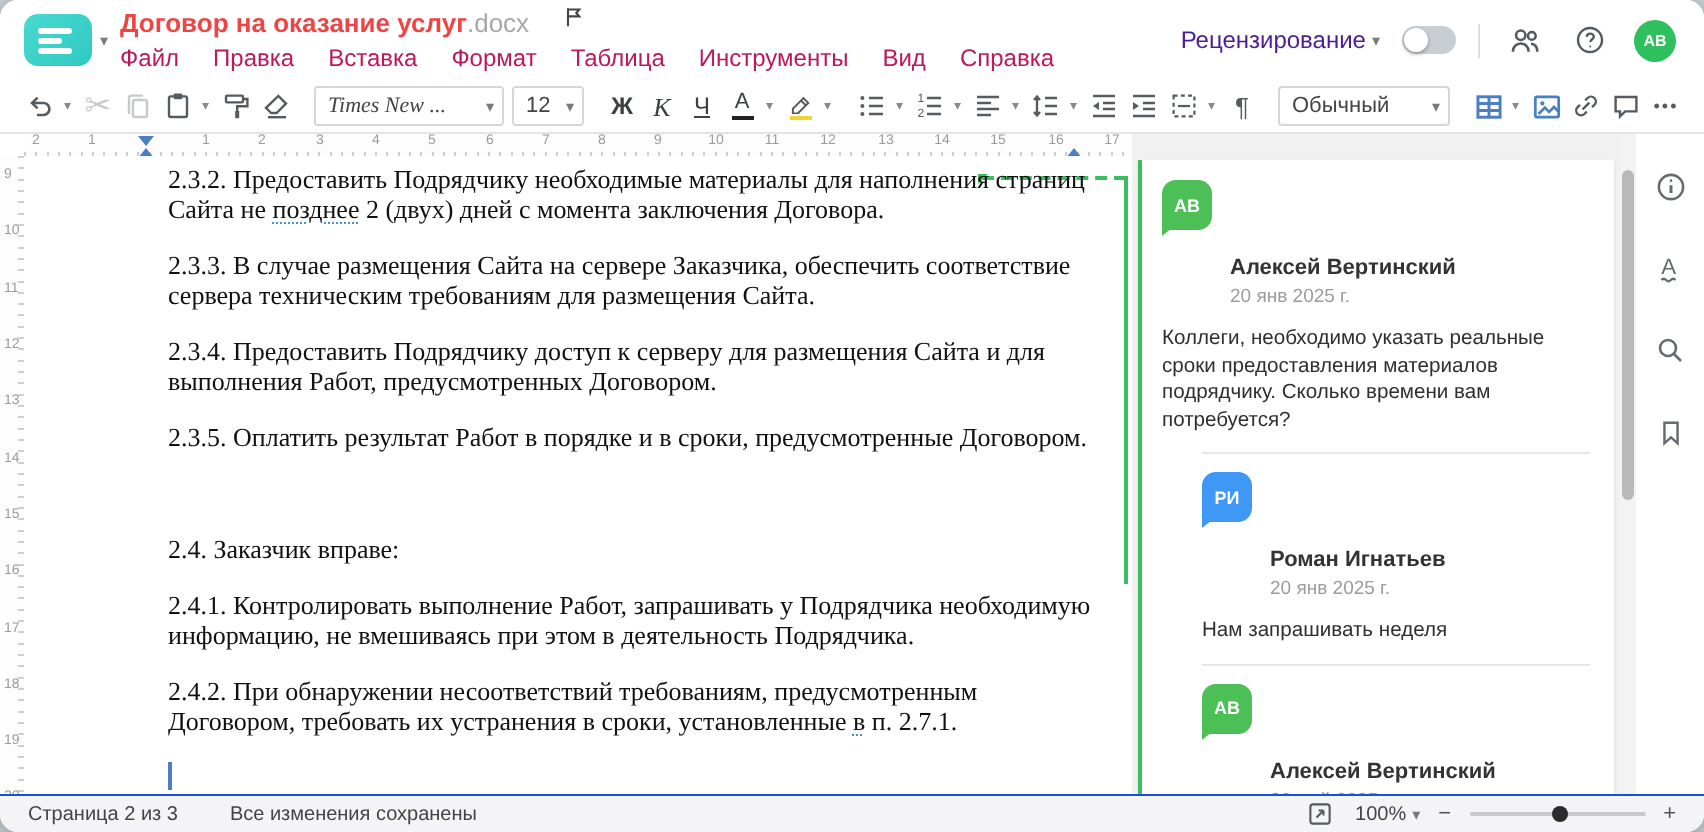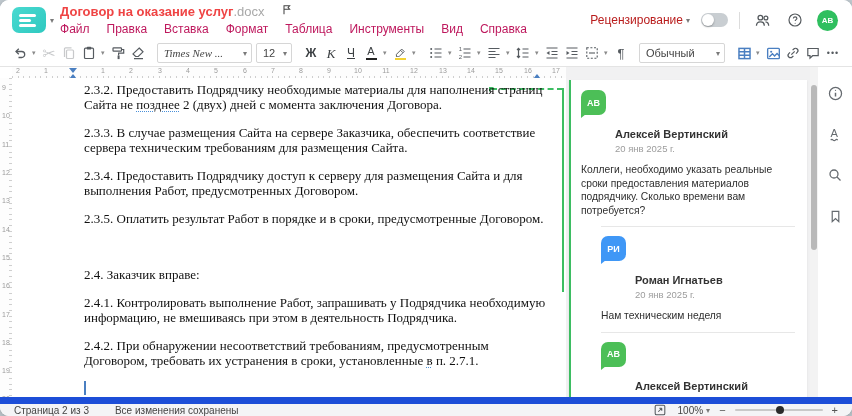--- a/index.html
+++ b/index.html
@@ -17,21 +17,21 @@
   .appicon i:nth-child(3){ top:17px; width:17px; }
   .appcaret { font-size:8px; color:#7a7a7a; margin:0 6px 0 4px; }
   .titleblock { display:flex; flex-direction:column; justify-content:center; }
   .titlerow { display:flex; align-items:center; height:18px; }
   .doc-title { font-size:13px; font-weight:bold; color:#ef4444; }
   .doc-ext { font-size:13px; color:#a8a8a8; }
   .flagicon { margin-left:16px; color:#444; }
   .menurow { display:flex; gap:17px; height:18px; align-items:center; }
   .menu-item { font-size:12px; color:#be185d; cursor:default; }
   .topbar-right { margin-left:auto; display:flex; align-items:center; gap:11px; padding-right:14px; }
-  .review-label { font-size:12px; color:#b91c1c;margin-left:40px; }
+  .review-label { font-size:12px; color:#4c1d95;margin-left:40px; }
   .small-caret { font-size:8px; color:#7a7a7a; margin-left:3px; }
   .toggle { width:27px; height:14px; border-radius:8px; background:#c9ced2; position:relative; }
   .toggle .knob { position:absolute; left:1px; top:1px; width:12px; height:12px; border-radius:50%; background:#fff; box-shadow:0 1px 2px rgba(0,0,0,.3); }
   .vdivider { width:1px; height:17px; background:#dcdcdc; }
   .iconbtn { width:22px; height:22px; display:flex; align-items:center; justify-content:center; color:#555a5e; }
   .avatar-sm { width:21px; height:21px; border-radius:50%; background:#2fbf5f; color:#fff; font-size:8px; font-weight:bold;
                display:flex; align-items:center; justify-content:center; }
 
   
   .toolbar { position:absolute; left:0; top:40px; width:852px; height:27px; border-bottom:1px solid #e4e4e4;
@@ -103,21 +103,21 @@
 
   
   .scrollbar { position:absolute; left:810px; top:67px; width:8px; height:330px; background:#f3f3f3; }
   .scroll-thumb { position:absolute; left:1px; top:18px; width:6px; height:165px; border-radius:3px; background:#b9b9b9; }
   .rsidebar { position:absolute; left:818px; top:67px; width:34px; height:330px; background:#fff; display:flex;
               flex-direction:column; align-items:center; padding-top:16px; gap:21px; }
   .sbtn { width:20px; height:20px; display:flex; align-items:center; justify-content:center; color:#666b70; }
 
   
   .statusbar { position:absolute; left:0; top:397px; width:852px; height:19px; background:#f4f4f6;
-               border-top:7px solid #1d4ed8; display:flex; align-items:center; font-size:10px; color:#444; }
+               border-top:1px solid #1d4ed8; display:flex; align-items:center; font-size:10px; color:#444; }
   .sb-left { display:flex; gap:26px; padding-left:14px; }
   .sb-right { margin-left:auto; display:flex; align-items:center; gap:9px; padding-right:14px; }
   .zoom-slider { width:88px; height:2px; background:#c9c9c9; border-radius:1px; position:relative; }
   .zoom-slider .dot { position:absolute; left:41px; top:-3px; width:8px; height:8px; border-radius:50%; background:#2b2b2b; }
   .sb-sym { font-size:11px; color:#555; }
 </style>
 </head>
 <body>
 
 <div class="window">
@@ -409,21 +409,21 @@
 
       <div class="c-divider"></div>
 
       <div class="c-head reply">
         <span class="c-avatar av-blue">РИ</span>
         <span>
           <div class="c-name">Роман Игнатьев</div>
           <div class="c-date">20 янв 2025 г.</div>
         </span>
       </div>
-      <div class="c-body reply">Нам техническим неделя</div>
+      <div class="c-body reply">Нам запрашивать неделя</div>
 
       <div class="c-divider"></div>
 
       <div class="c-head reply">
         <span class="c-avatar av-green">АВ</span>
         <span>
           <div class="c-name">Алексей Вертинский</div>
           <div class="c-date">26 май 2025 г.</div>
         </span>
       </div>

